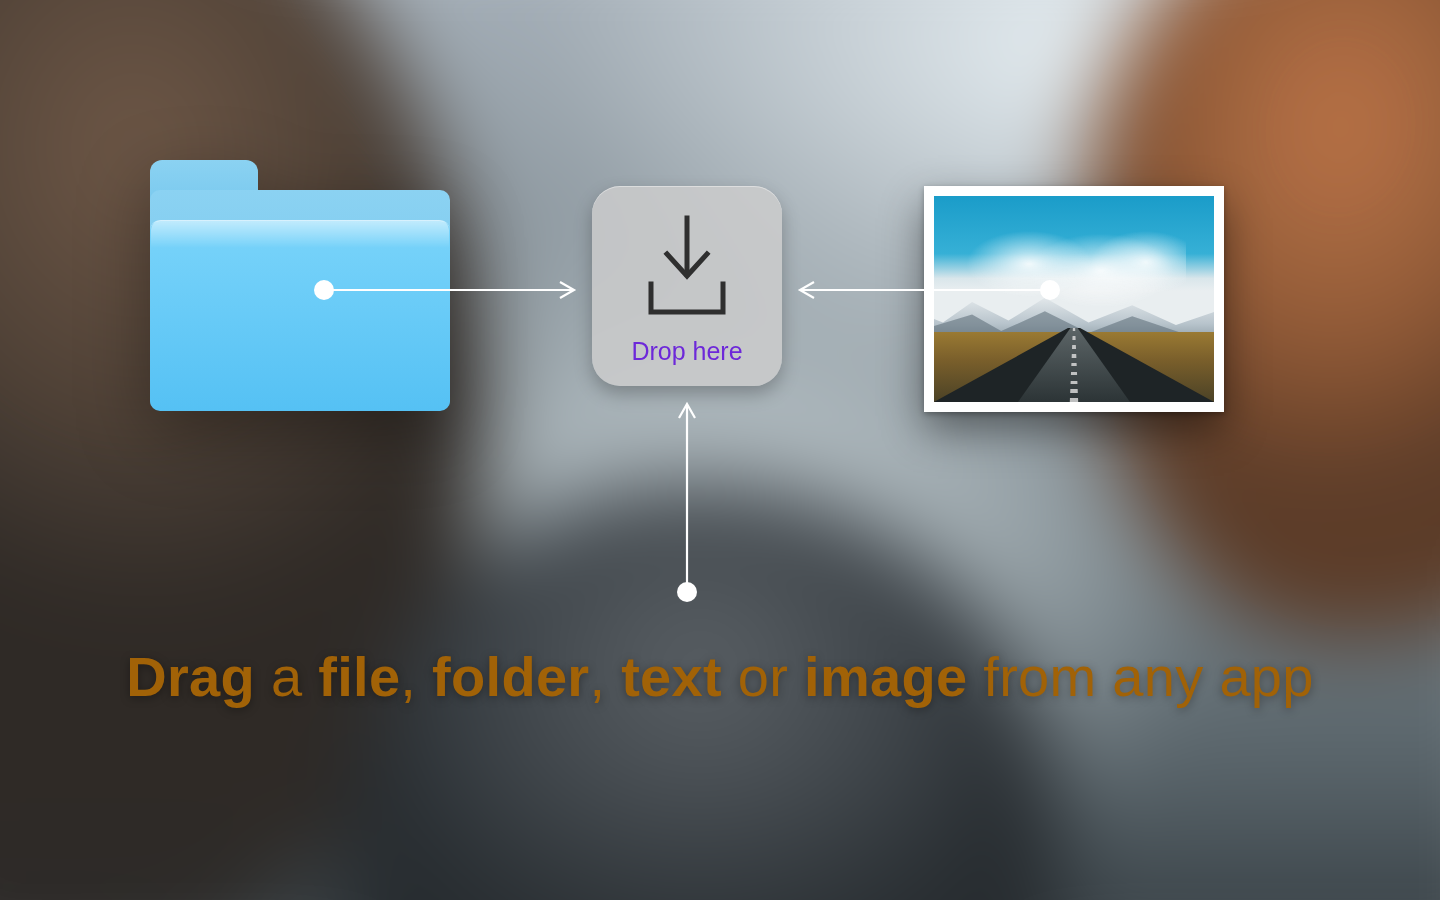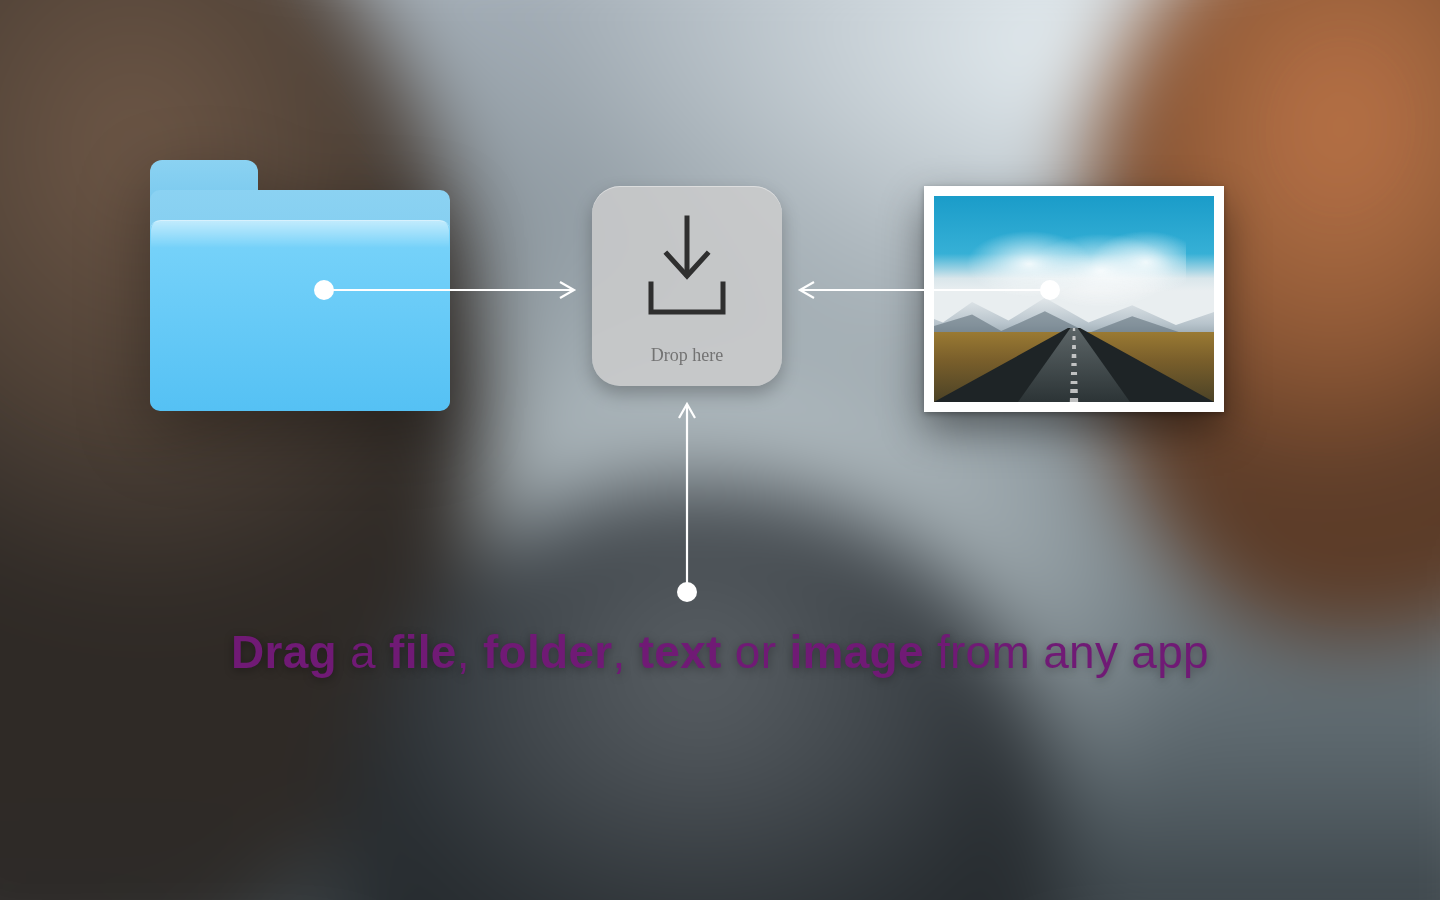--- a/index.html
+++ b/index.html
@@ -119,24 +119,23 @@
     padding-bottom: 20px;
     box-sizing: border-box;
   }
   .drop-icon {
     position: absolute;
     top: 26px;
     left: 50%;
     transform: translateX(-50%);
   }
   .drop-label {
-    font-size: 18px;
-    color: #737373;
+    font-size: 25px;
+    color: #6d28d9;
     font-weight: 400;
-    font-family: Liberation Serif, serif;
   }
 
   
   .photo {
     position: absolute;
     left: 924px;
     top: 186px;
     width: 300px;
     height: 226px;
     background: #ffffff;
@@ -203,26 +202,26 @@
 
   
   .arrow {
     position: absolute;
     pointer-events: none;
   }
 
   
   .caption {
     position: absolute;
-    top: 625px;
+    top: 644px;
     left: 0;
     width: 100%;
     text-align: center;
-    color: #701a75;
-    font-size: 46px;
+    color: #a16207;
+    font-size: 56px;
     font-weight: 300;
     letter-spacing: 0.3px;
     text-shadow: 0 2px 10px rgba(0,0,0,0.35);
   }
   .caption .strong {
     font-weight: 600;
   }
 </style>
 </head>
 <body>

